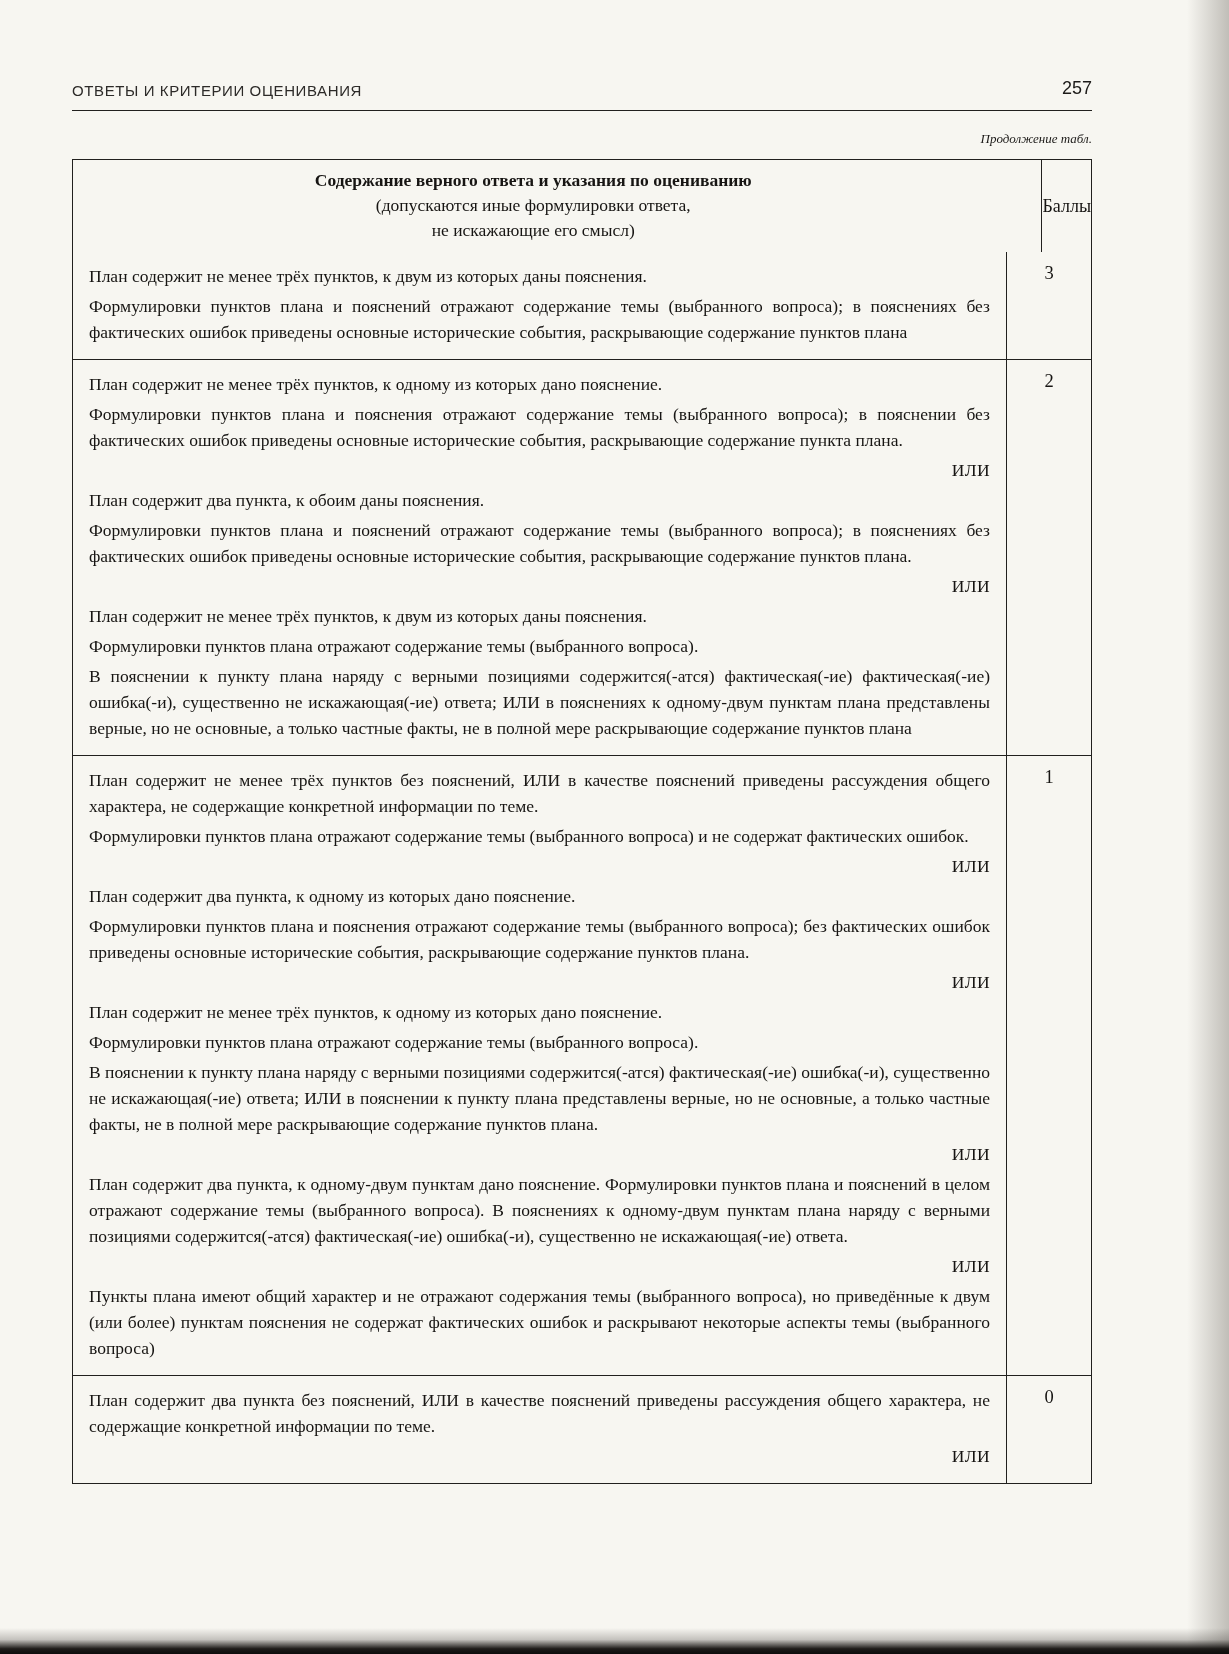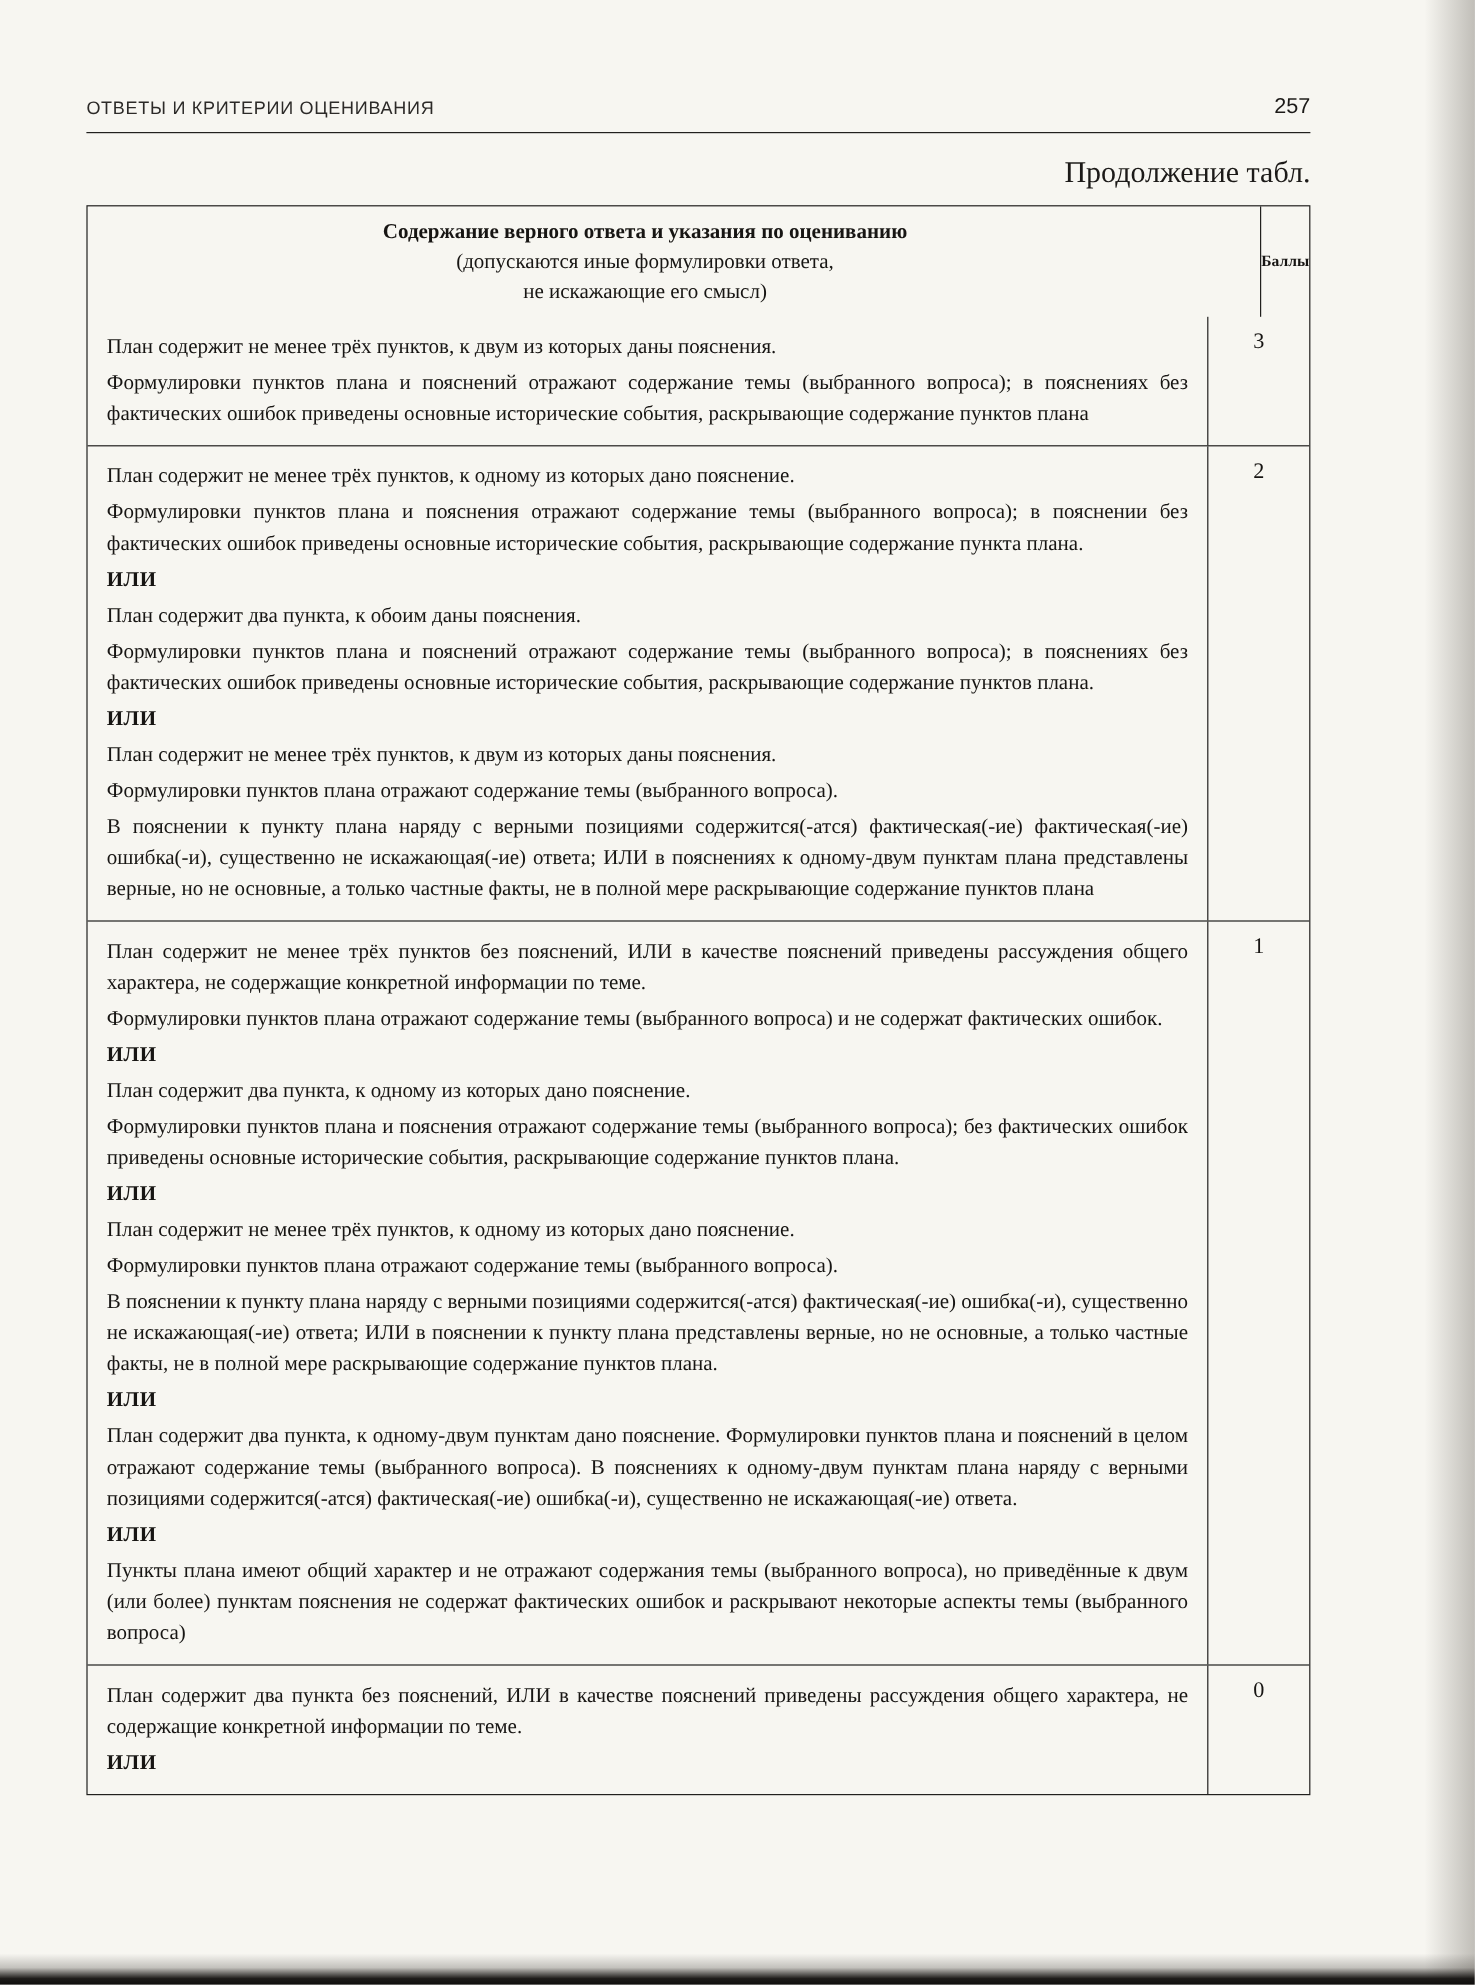--- a/index.html
+++ b/index.html
@@ -37,21 +37,22 @@
     color: #2c2a28;
   }
   .page-number {
     font-family: "Liberation Sans", "DejaVu Sans", sans-serif;
     font-size: 18px;
     color: #1c1a18;
   }
 
   .continuation-note {
     text-align: right;
-    font-size: 25px;
+    font-style: italic;
+    font-size: 13px;
     margin: 20px 0 12px 0;
     color: #1c1a18;
   }
 
   
   .crit-table {
     border: 1.6px solid #21201e;
   }
   .trow {
     display: flex;
@@ -79,34 +80,34 @@
   .thead .cell.main {
     text-align: center;
     padding: 8px 14px 9px 14px;
     line-height: 25px;
   }
   .thead .cell.score {
     display: flex;
     align-items: center;
     justify-content: center;
     padding-top: 0;
-    font-weight: bold;
-    font-size: 13px;
+    font-weight: normal;
+    font-size: 18px;
     margin-left: 48px;
   }
   .head-line1 { font-weight: bold; }
   .head-line2, .head-line3 { font-weight: normal; }
 
   .para {
     margin: 4px;
     text-align: justify;
   }
   .para.or {
-    font-weight: bold;
-    text-align: left;
+    font-weight: normal;
+    text-align: right;
     letter-spacing: 0.4px;
   }
 
   
   .right-shadow {
     position: absolute;
     top: 0; right: 0;
     width: 42px; height: 100%;
     background: linear-gradient(to right, rgba(66,60,52,0), rgba(66,60,52,0.30));
     pointer-events: none;

